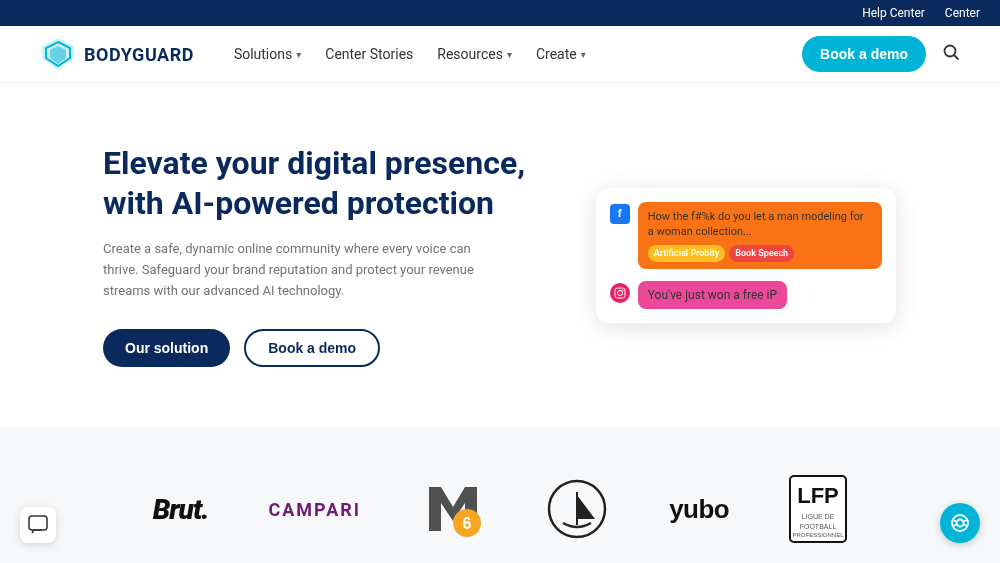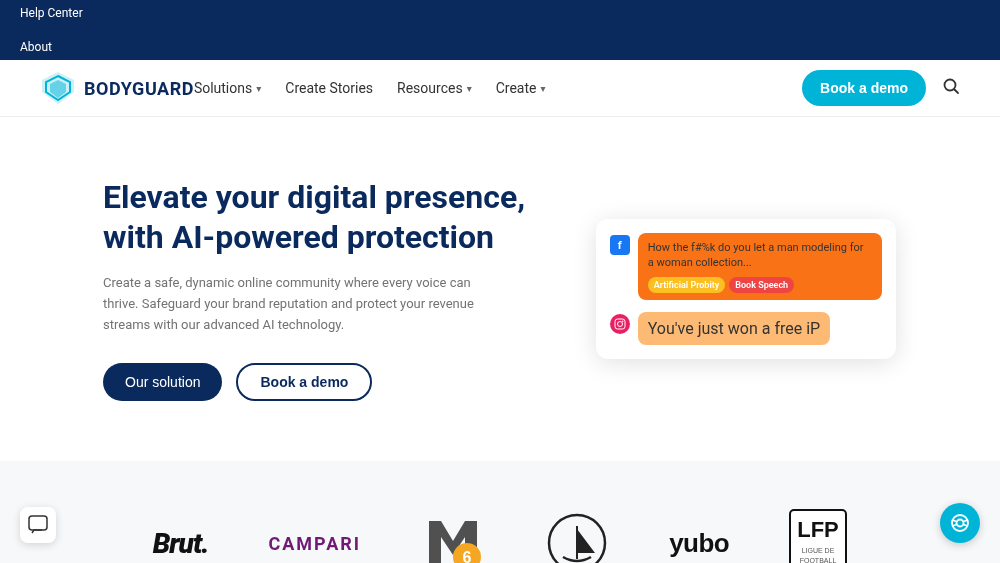--- a/index.html
+++ b/index.html
@@ -7,33 +7,32 @@
 
     
     .top-bar {
       background: #0a2a5e;
       color: #fff;
       font-size: 12px;
       padding: 6px 20px;
       display: flex;
       justify-content: flex-end;
       gap: 20px;
-      flex-direction: column;
     }
     .top-bar a { color: #fff; text-decoration: none; }
 
     
     .navbar {
       display: flex;
       align-items: center;
       padding: 10px 40px;
       border-bottom: 1px solid #eee;
       background: #fff;
     }
-    .logo-area { display: flex; align-items: center; gap: 8px; }
+    .logo-area { display: flex; align-items: center; gap: 8px; margin-right: 40px; }
     .logo-icon { width: 36px; height: 36px; }
     .logo-text { font-size: 18px; font-weight: 700; color: #0a2a5e; letter-spacing: 0.5px; }
     .nav-links { display: flex; align-items: center; gap: 24px; flex: 1; }
     .nav-link { font-size: 14px; color: #333; text-decoration: none; display: flex; align-items: center; gap: 4px; cursor: pointer; }
     .nav-link .caret { font-size: 10px; color: #666; }
     .nav-right { display: flex; align-items: center; gap: 16px; }
     .btn-demo {
       background: #00b4d8;
       color: #fff;
       border: none;
@@ -57,21 +56,21 @@
     .hero-title { font-size: 32px; font-weight: 700; color: #0a2a5e; line-height: 1.25; margin-bottom: 16px; }
     .hero-desc { font-size: 13px; color: #737373; line-height: 1.6; margin-bottom: 28px; max-width: 380px; }
     .hero-buttons { display: flex; gap: 14px; }
     .btn-primary {
       background: #0a2a5e;
       color: #fff;
       border: none;
       padding: 11px 22px;
       border-radius: 24px;
       font-size: 14px;
-      font-weight: 400;
+      font-weight: 700;
       cursor: pointer;
     }
     .btn-outline {
       background: #fff;
       color: #0a2a5e;
       border: 2px solid #0a2a5e;
       padding: 9px 22px;
       border-radius: 24px;
       font-size: 14px;
       font-weight: 600;
@@ -89,21 +88,21 @@
     }
     .chat-msg { display: flex; align-items: flex-start; gap: 8px; margin-bottom: 12px; }
     .chat-msg-icon { width: 20px; height: 20px; border-radius: 4px; background: #1877f2; display: flex; align-items: center; justify-content: center; color: white; font-size: 11px; font-weight: 700; flex-shrink: 0; margin-top: 2px; }
     .chat-bubble { background: #f97316; border-radius: 8px; padding: 7px 10px; font-size: 11px; color: #333; line-height: 1.4; position: relative; }
     .tag-row { display: flex; gap: 4px; margin-top: 6px; }
     .tag { font-size: 9px; padding: 2px 6px; border-radius: 10px; font-weight: 600; }
     .tag-yellow { background: #fbbf24; color: #fff; }
     .tag-red { background: #ef4444; color: #fff; }
     .chat-msg2 { display: flex; align-items: flex-start; gap: 8px; }
     .chat-msg2-icon { width: 20px; height: 20px; border-radius: 50%; background: #e91e63; display: flex; align-items: center; justify-content: center; color: white; font-size: 9px; flex-shrink: 0; margin-top: 2px; }
-    .chat-bubble2 { background: #fdba74; border-radius: 8px; padding: 7px 10px; font-size: 16px; color: #333; }
+    .chat-bubble2 { background: #ec4899; border-radius: 8px; padding: 7px 10px; font-size: 12px; color: #333; }
 
     
     .logos-section {
       background: #f7f8fa;
       padding: 48px 40px;
       display: flex;
       justify-content: center;
       align-items: center;
       gap: 60px;
     }
@@ -144,38 +143,38 @@
       justify-content: center;
       cursor: pointer;
       box-shadow: 0 2px 8px rgba(0,0,0,0.2);
     }
   </style>
 </head>
 <body>
 
 <div class="top-bar">
   <a>Help Center</a>
-  <a>About</a>
+  <a>Center</a>
 </div>
 
 <nav class="navbar">
   <div class="logo-area">
     <svg class="logo-icon" viewBox="0 0 36 36" fill="none">
       <polygon points="18,2 34,10 34,22 18,34 2,22 2,10" fill="#00b4d8" opacity="0.2"></polygon>
       <polygon points="18,6 30,12 30,22 18,30 6,22 6,12" fill="none" stroke="#00b4d8" stroke-width="2"></polygon>
       <polygon points="18,10 26,14 26,22 18,28 10,22 10,14" fill="#00b4d8" opacity="0.5"></polygon>
     </svg>
     <span class="logo-text">BODYGUARD</span>
   </div>
   <div class="nav-links">
     <a class="nav-link">
       <span>Solutions</span>
       <span class="caret">▾</span>
     </a>
-    <a class="nav-link">Create Stories</a>
+    <a class="nav-link">Center Stories</a>
     <a class="nav-link">
       <span>Resources</span>
       <span class="caret">▾</span>
     </a>
     <a class="nav-link">
       <span>Create</span>
       <span class="caret">▾</span>
     </a>
   </div>
   <div class="nav-right">

